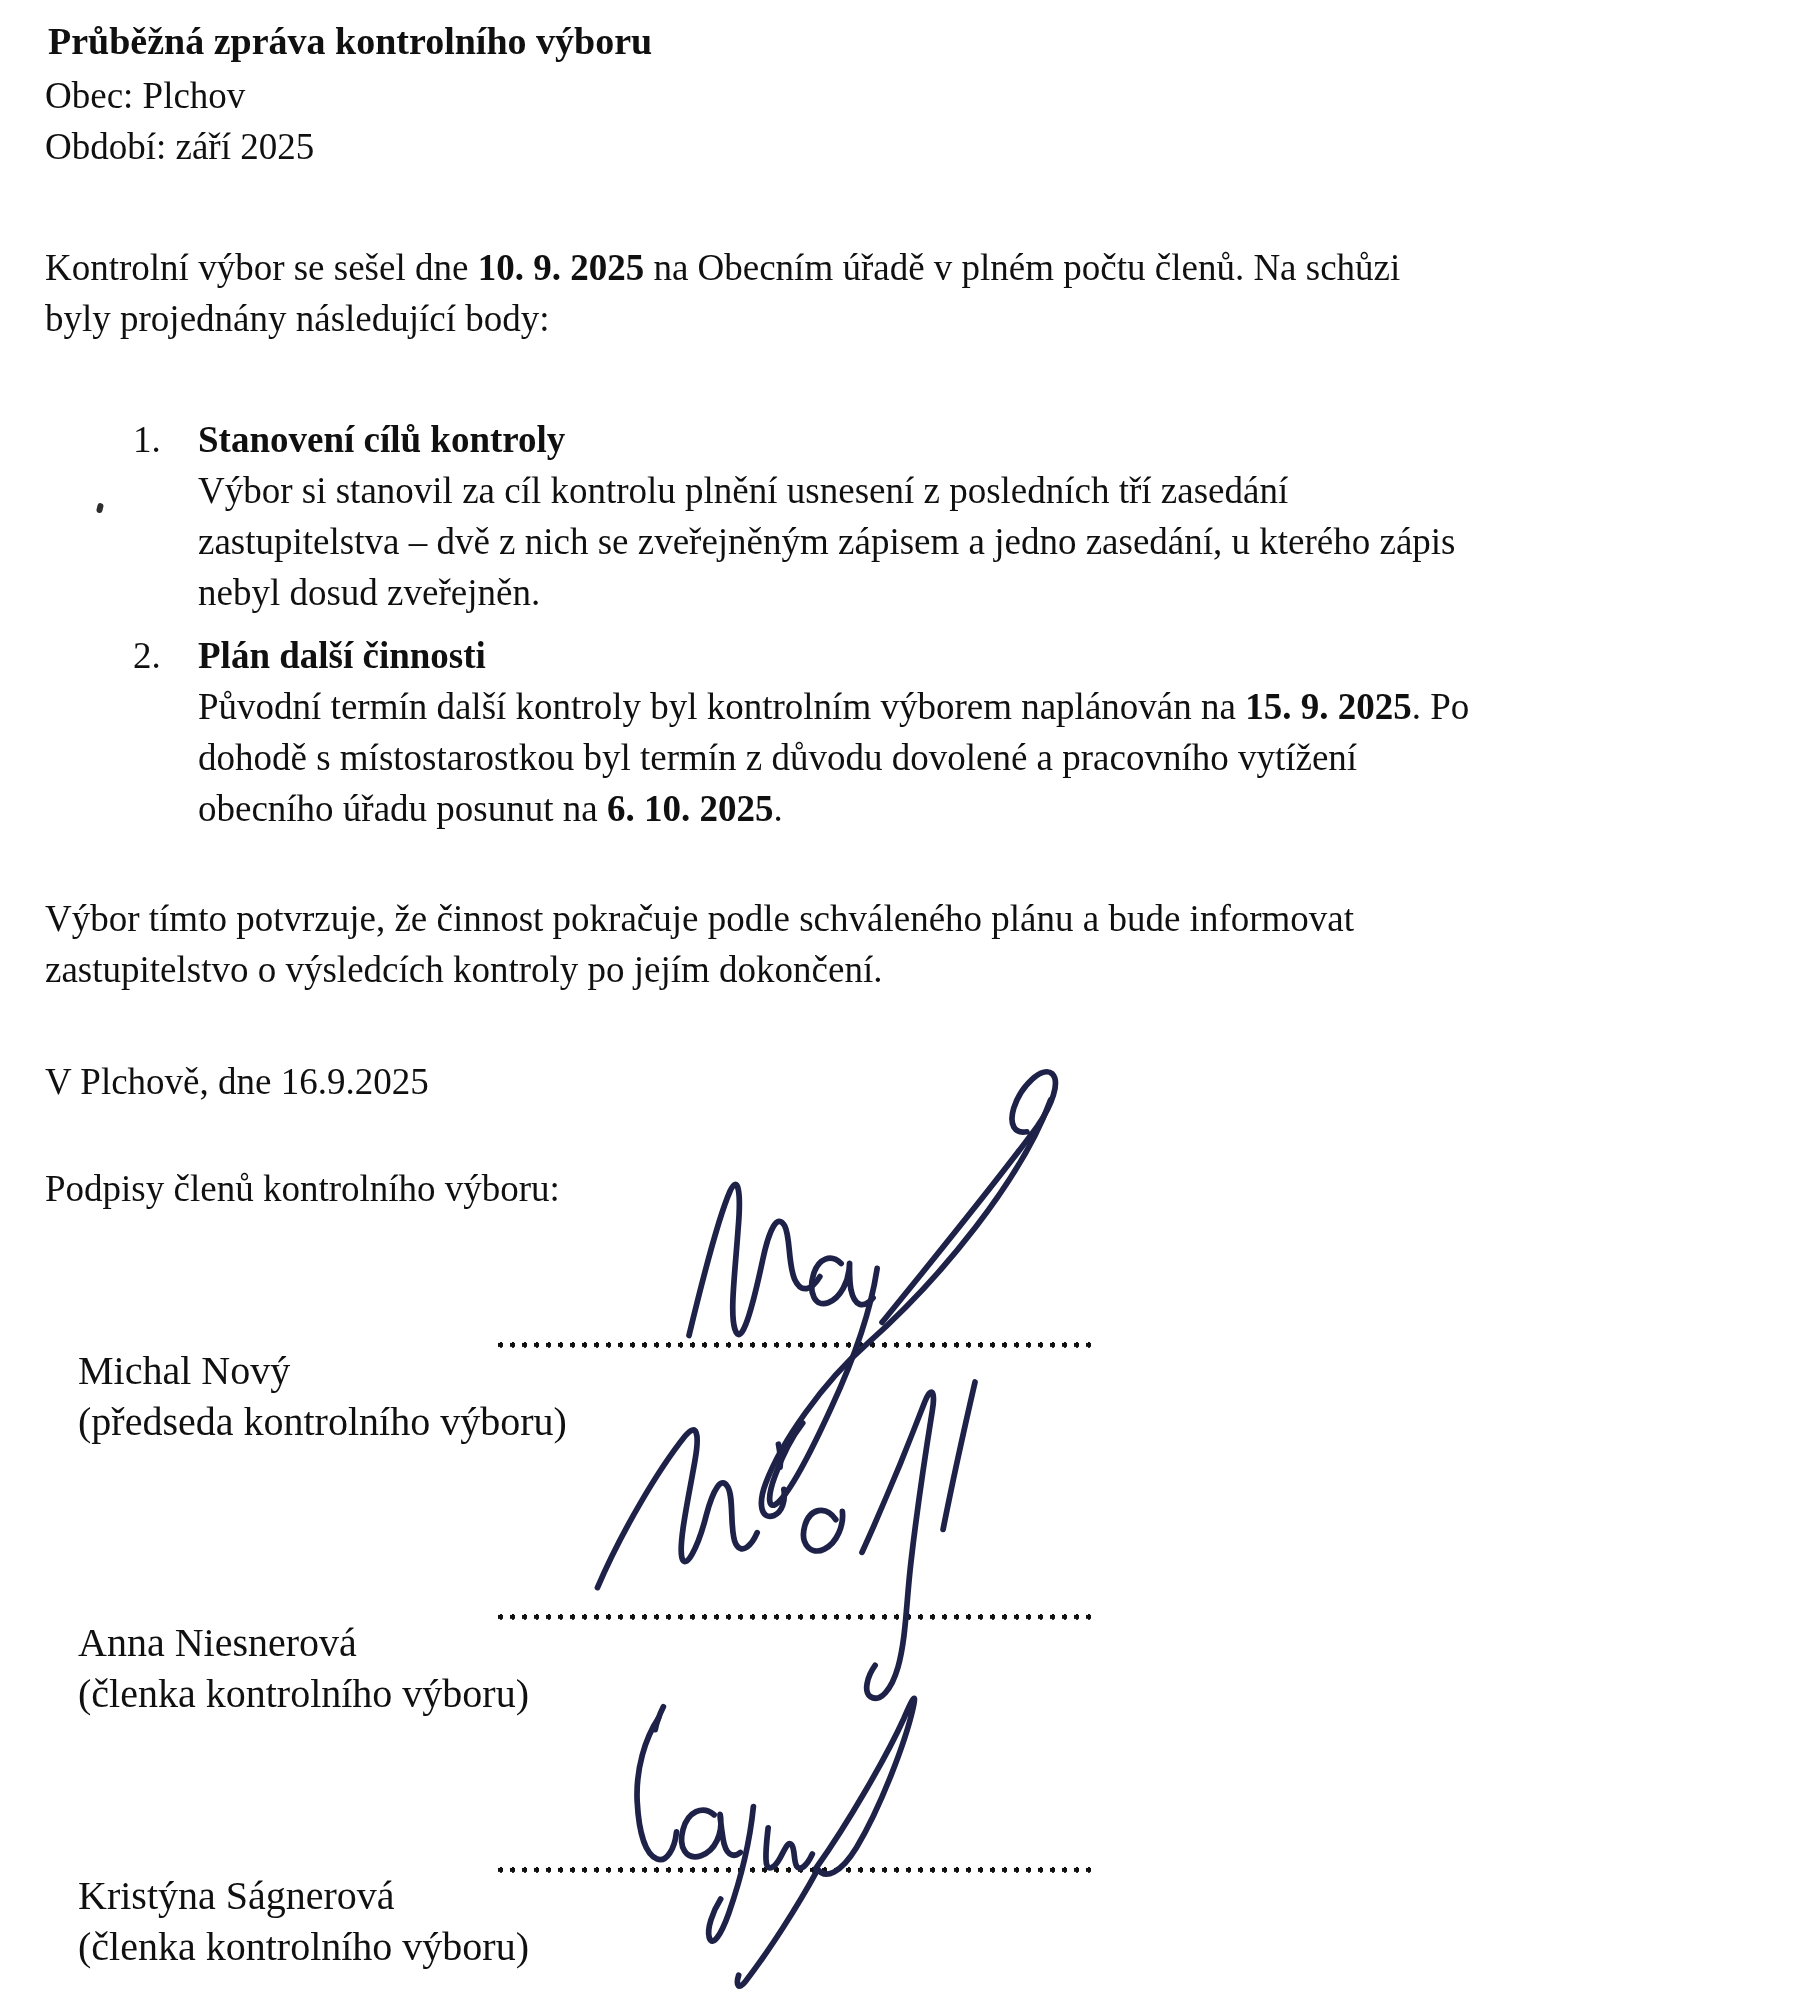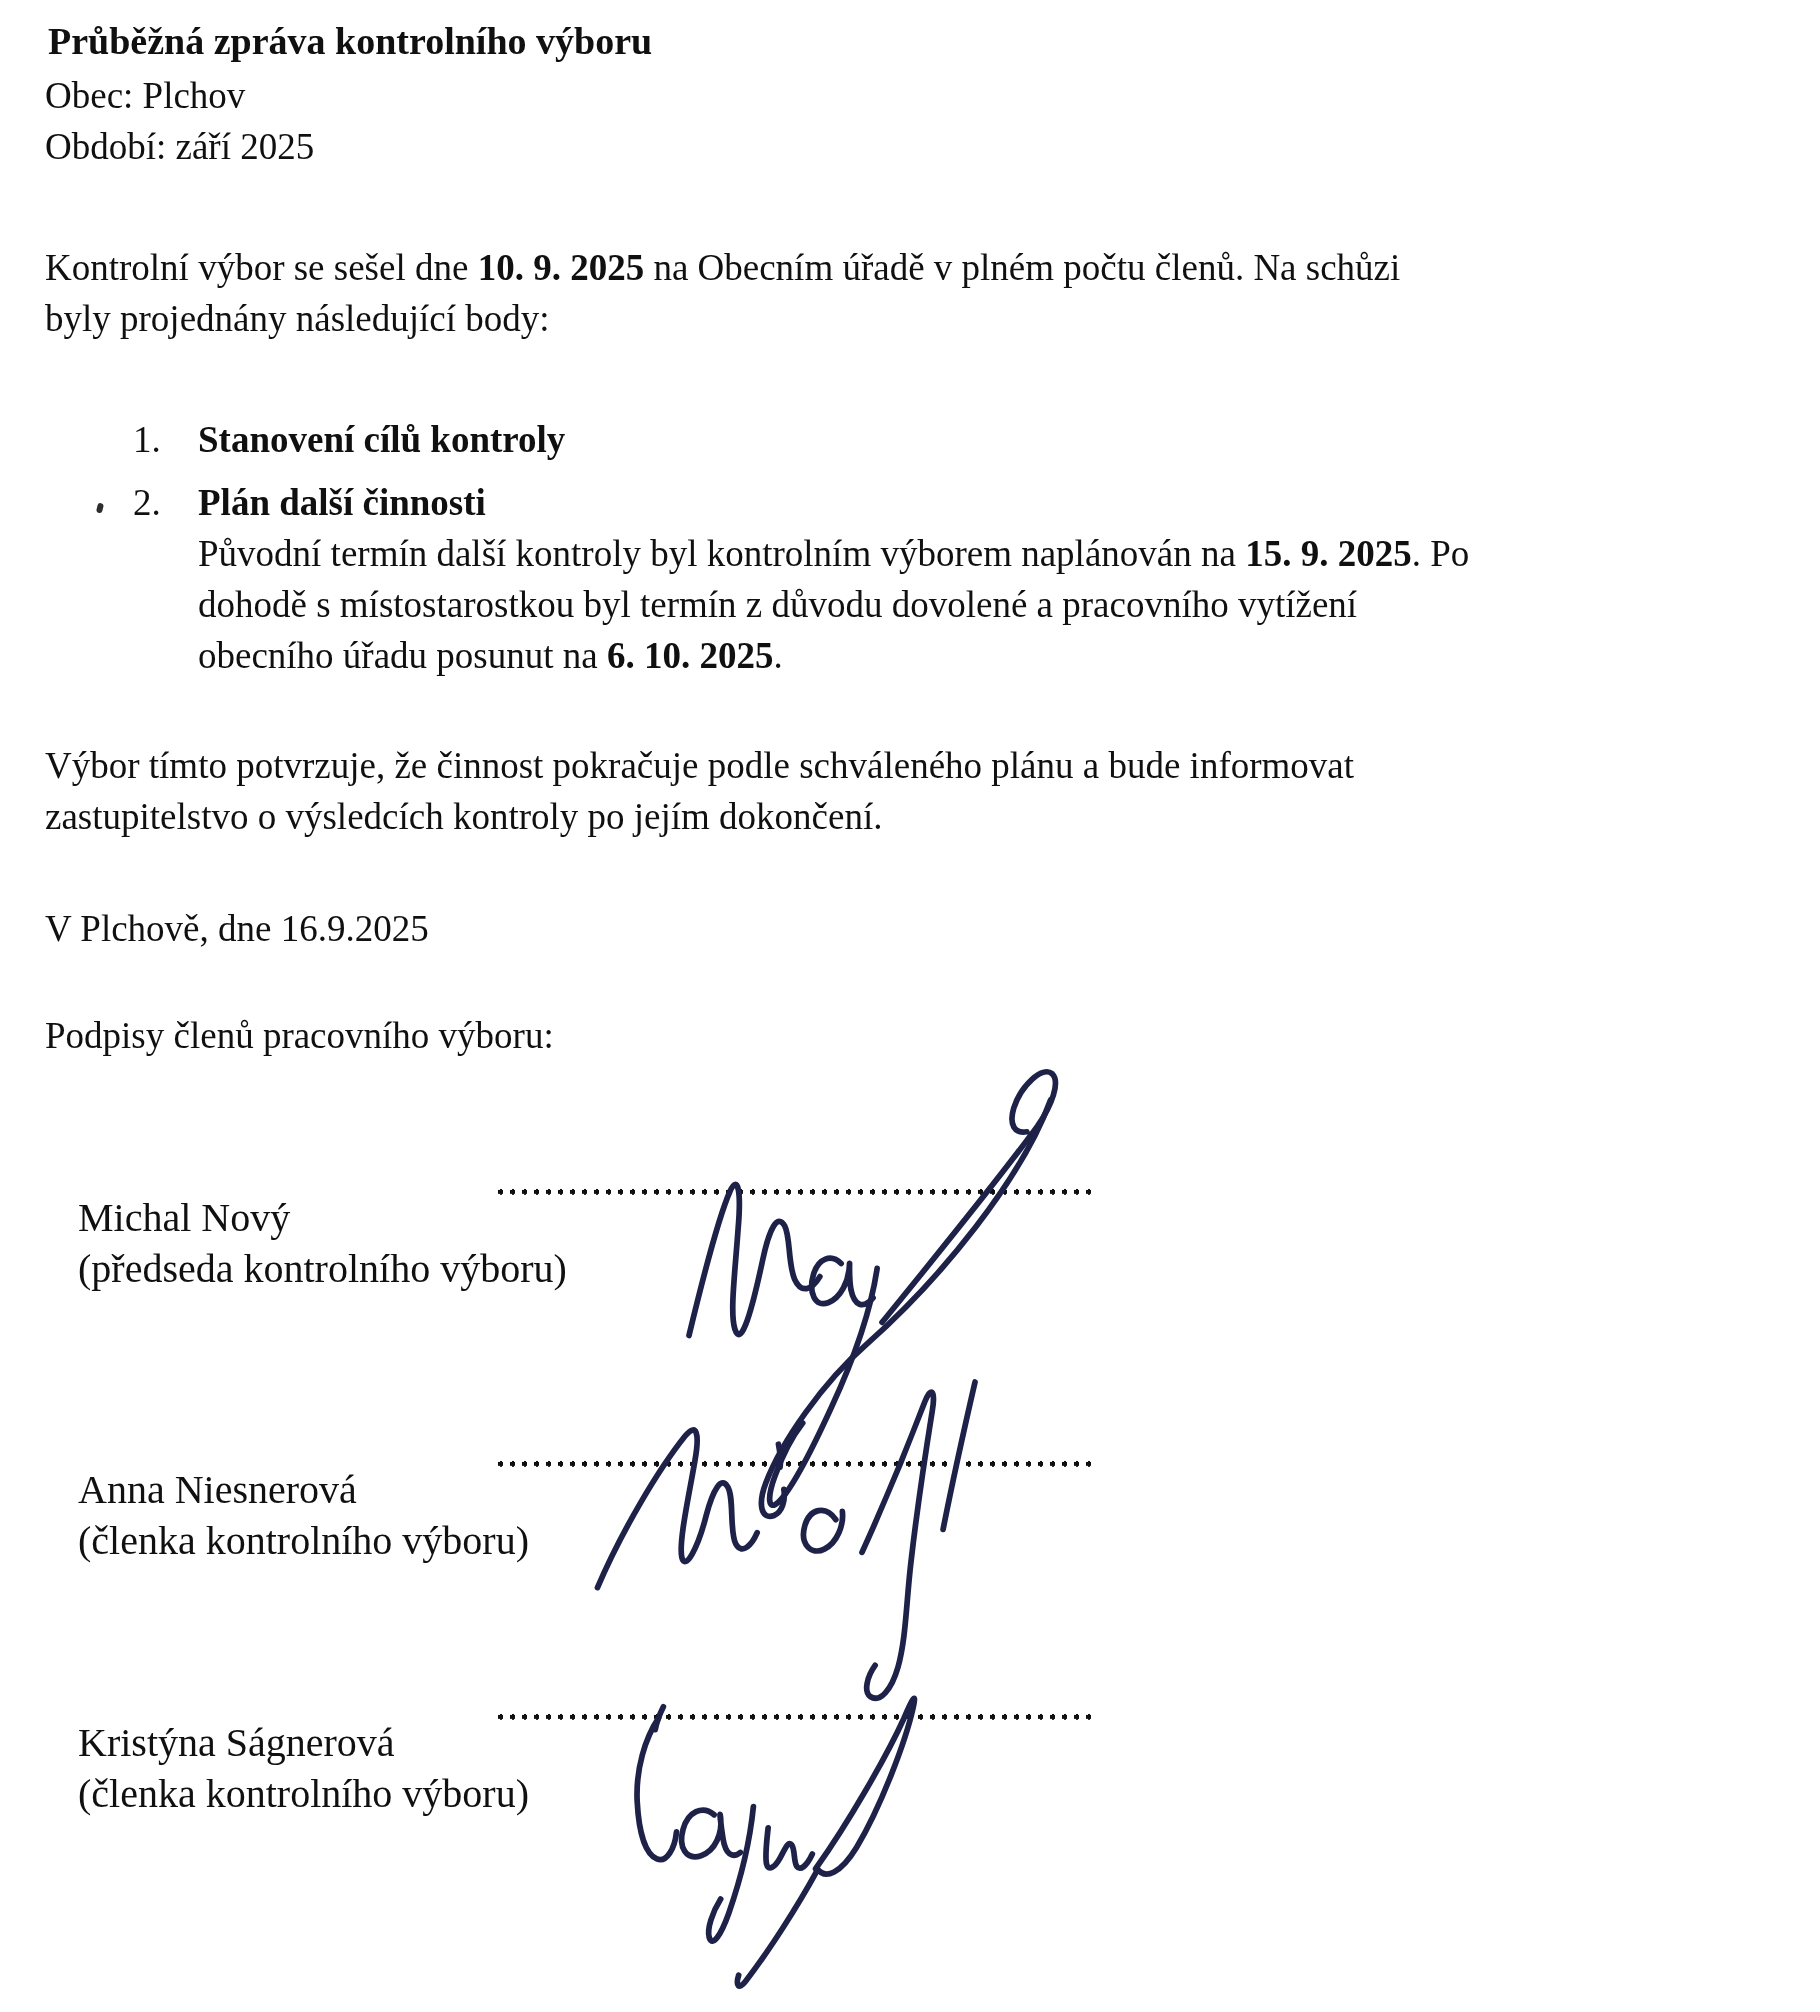--- a/index.html
+++ b/index.html
@@ -98,39 +98,42 @@
   <div class="hline">Období: září 2025</div>
 
   <p class="intro pre"><span>Kontrolní výbor se sešel dne </span><span class="seg-bold">10. 9. 2025</span><span> na Obecním úřadě v plném počtu členů. Na schůzi
 byly projednány následující body:</span></p>
 
   <ol class="items">
     <li class="item">
       <span class="item-num">1.</span>
       <div class="item-content">
         <div class="item-head">Stanovení cílů kontroly</div>
+        <div class="item-body pre"><span>Výbor si stanovil za cíl kontrolu plnění usnesení z posledních tří zasedání
+zastupitelstva – dvě z nich se zveřejněným zápisem a jedno zasedání, u kterého zápis
+nebyl dosud zveřejněn.</span></div>
       </div>
     </li>
     <li class="item">
       <span class="item-num">2.</span>
       <div class="item-content">
         <div class="item-head">Plán další činnosti</div>
         <div class="item-body pre"><span>Původní termín další kontroly byl kontrolním výborem naplánován na </span><span class="seg-bold">15. 9. 2025</span><span>. Po
 dohodě s místostarostkou byl termín z důvodu dovolené a pracovního vytížení
 obecního úřadu posunut na </span><span class="seg-bold">6. 10. 2025</span><span>.</span></div>
       </div>
     </li>
   </ol>
 
   <p class="closing pre">Výbor tímto potvrzuje, že činnost pokračuje podle schváleného plánu a bude informovat
 zastupitelstvo o výsledcích kontroly po jejím dokončení.</p>
 
   <p class="place-date">V Plchově, dne 16.9.2025</p>
 
-  <p class="sig-label">Podpisy členů pracovního výboru:</p>
+  <p class="sig-label">Podpisy členů kontrolního výboru:</p>
 
   <div class="sig-row sig-row-1">
     <span class="sig-name">Michal Nový</span>
     <span class="dots"></span>
     <div class="sig-role">(předseda kontrolního výboru)</div>
   </div>
 
   <div class="sig-row sig-row-2">
     <span class="sig-name">Anna Niesnerová</span>
     <span class="dots"></span>

